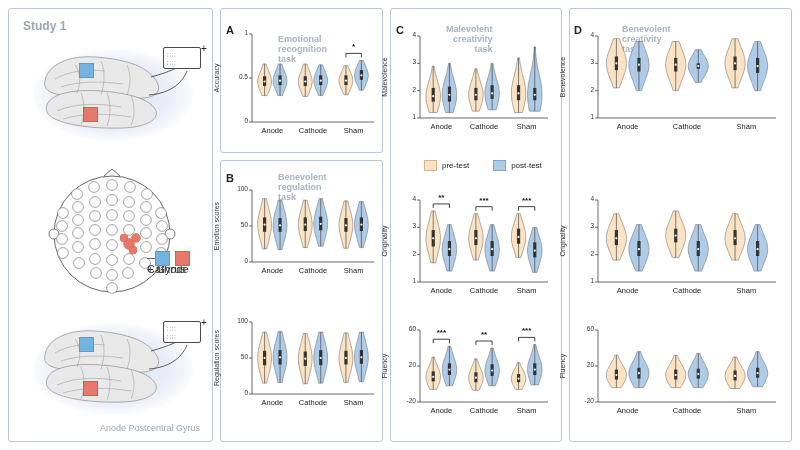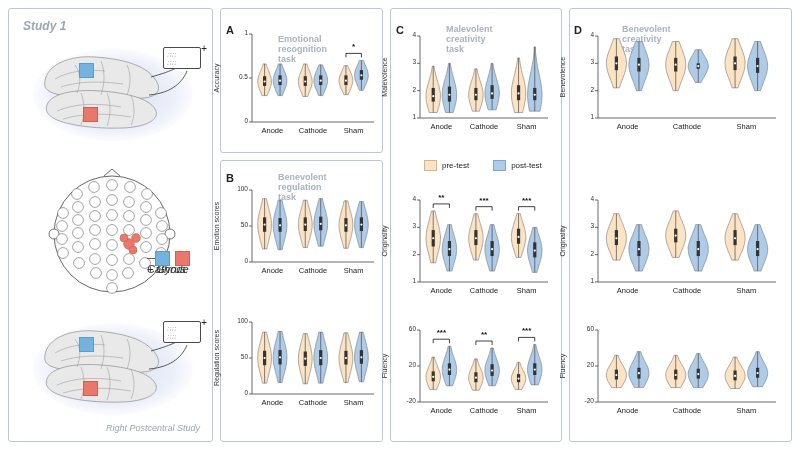--- a/index.html
+++ b/index.html
@@ -2,21 +2,21 @@
 <html><head>
 <meta charset="utf-8">
 <style>
   html,body{margin:0;padding:0;background:#ffffff;}
   body{width:800px;height:450px;font-family:"Liberation Sans",sans-serif;overflow:hidden;}
   #fig{position:relative;width:800px;height:450px;}
 
   .panel-box{position:absolute;border:1px solid #b9c7d6;border-radius:3px;background:#fff;box-sizing:border-box;}
 
   
-  #study1{left:8px;top:8px;width:205px;height:434px;font-style:italic;}
+  #study1{left:8px;top:8px;width:205px;height:434px;}
   #study1-title{position:absolute;left:14px;top:10px;font-size:12px;color:#9aa7b4;font-weight:bold;}
   #study1-caption{position:absolute;right:12px;bottom:8px;font-size:9px;color:#9aa7b4;}
 
   .brainwrap{position:absolute;left:14px;width:180px;height:110px;}
   .brain-halo{position:absolute;left:10px;top:14px;width:160px;height:92px;border-radius:50%;
     background:radial-gradient(ellipse at 50% 50%, rgba(198,210,238,.75) 0%, rgba(214,222,243,.45) 55%, rgba(255,255,255,0) 75%);}
   .brain-svg{position:absolute;left:0;top:0;}
   .elec-blue{position:absolute;width:13px;height:13px;background:#74b3e0;border:1px solid #5d9cc9;}
   .elec-red{position:absolute;width:13px;height:13px;background:#e8786b;border:1px solid #cf5f53;}
   .batt{position:absolute;width:36px;height:20px;border:1px solid #4a4a4a;border-radius:2px;background:#fff;}
@@ -41,21 +41,21 @@
   .sw-pre{background:#fbe3c4;border-color:#d8b488;}
   .sw-post{background:#aecbe8;border-color:#7ea7cf;}
 </style>
 </head>
 <body>
 
 <div id="fig">
 
   <div class="panel-box" id="study1">
     <div id="study1-title">Study 1</div>
-    <div id="study1-caption">Right Postcentral Study</div>
+    <div id="study1-caption">Anode Postcentral Gyrus</div>
 
     <div class="brainwrap" style="top:26px;">
       <div class="brain-halo"></div>
       <svg class="brain-svg" width="180" height="110">
         <g fill="#e9e9e9" stroke="#8c8c8c" stroke-width="0.7">
           <path d="M22 46 C24 30, 46 20, 72 22 C100 24, 122 30, 132 44 C140 55, 134 62, 120 63 C96 65, 60 64, 38 60 C26 58, 20 54, 22 46 Z"></path>
           <path d="M24 70 C28 58, 52 54, 78 56 C106 58, 126 64, 132 74 C138 84, 124 92, 100 93 C70 94, 44 90, 32 84 C24 80, 22 75, 24 70 Z"></path>
         </g>
         <g fill="none" stroke="#a0a0a0" stroke-width="0.6">
           <path d="M32 44 C46 36, 64 34, 82 36"></path>
@@ -306,21 +306,21 @@
       <div class="sub" style="left: 0px; top: 0px;">
         <div class="tick-label" style="left: 394px; top: 113px; width: 22px; text-align: right;">1</div>
         <div class="tick-label" style="left: 394px; top: 85.6667px; width: 22px; text-align: right;">2</div>
         <div class="tick-label" style="left: 394px; top: 58.3333px; width: 22px; text-align: right;">3</div>
         <div class="tick-label" style="left: 394px; top: 31px; width: 22px; text-align: right;">4</div>
         <div class="group-label" style="left: 421.333px; top: 122px; width: 40px; text-align: center;">Anode</div>
         <div class="group-label" style="left: 464px; top: 122px; width: 40px; text-align: center;">Cathode</div>
         <div class="group-label" style="left: 506.667px; top: 122px; width: 40px; text-align: center;">Sham</div>
         <div class="axis-label" style="left: 388px; top: 77px; transform: rotate(-90deg) translate(-50%, -100%); white-space: nowrap;">Malevolence</div>
         <div class="sub-letter" style="left: 396px; top: 24px;">C</div>
-        <div class="sub-title" style="left: 446px; top: 24px;">Malevolent creativity task</div>
+        <div class="sub-title" style="left: 446px; top: 24px; text-align: right;">Malevolent creativity task</div>
         <svg width="800" height="450" style="position: absolute; left: 0px; top: 0px; pointer-events: none;">
           <line x1="420" y1="36" x2="420" y2="118" stroke="#444" stroke-width="0.8"></line>
           <line x1="420" y1="118" x2="548" y2="118" stroke="#444" stroke-width="0.8"></line>
           <line x1="417" y1="118" x2="420" y2="118" stroke="#444" stroke-width="0.8"></line>
           <line x1="417" y1="90.66666666666667" x2="420" y2="90.66666666666667" stroke="#444" stroke-width="0.8"></line>
           <line x1="417" y1="63.333333333333336" x2="420" y2="63.333333333333336" stroke="#444" stroke-width="0.8"></line>
           <line x1="417" y1="36" x2="420" y2="36" stroke="#444" stroke-width="0.8"></line>
           <path d="M432.3,66.1 L431.8,69.4 L431.2,72.7 L430.4,76.0 L429.4,79.3 L428.4,82.7 L427.5,86.0 L426.7,89.3 L426.2,92.6 L426.0,95.9 L426.1,99.3 L426.6,102.6 L427.4,105.9 L428.3,109.2 L429.3,112.5 L437.1,112.5 L438.1,109.2 L439.1,105.9 L439.8,102.6 L440.3,99.3 L440.5,95.9 L440.3,92.6 L439.7,89.3 L439.0,86.0 L438.0,82.7 L437.0,79.3 L436.1,76.0 L435.3,72.7 L434.6,69.4 L434.1,66.1 Z" fill="#fbe3c4" stroke="#7a7a7a" stroke-width="0.6"></path>
           <line x1="433.22666666666663" y1="66.06666666666666" x2="433.22666666666663" y2="112.53333333333333" stroke="#333" stroke-width="0.6"></line>
           <rect x="431.6266666666666" y="87.93333333333334" width="3.2" height="13.666666666666657" fill="#333"></rect>

